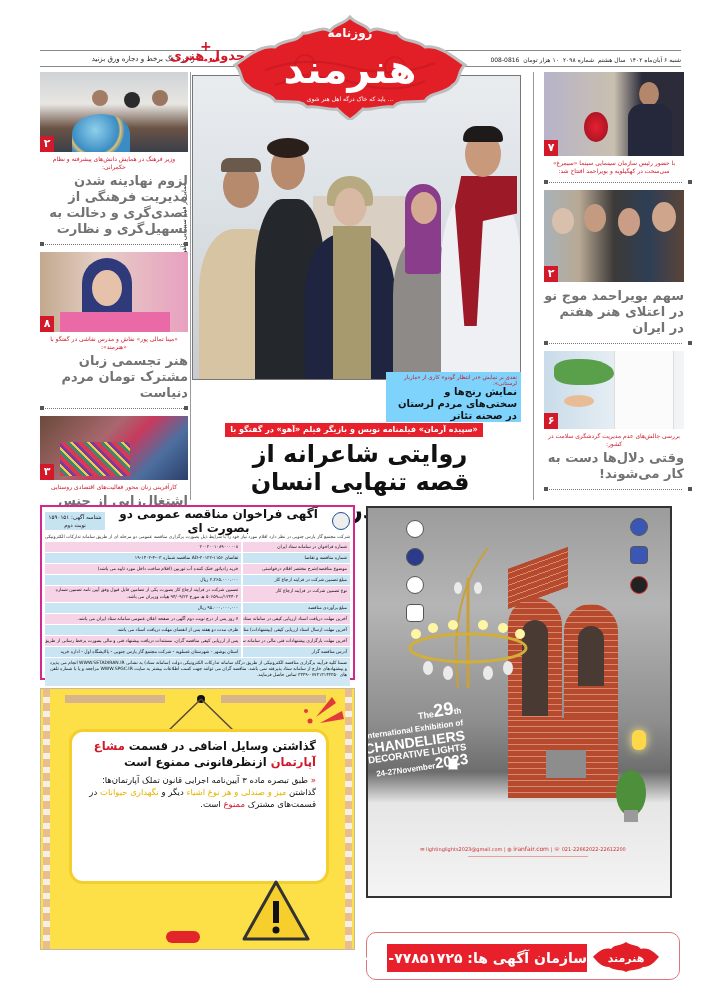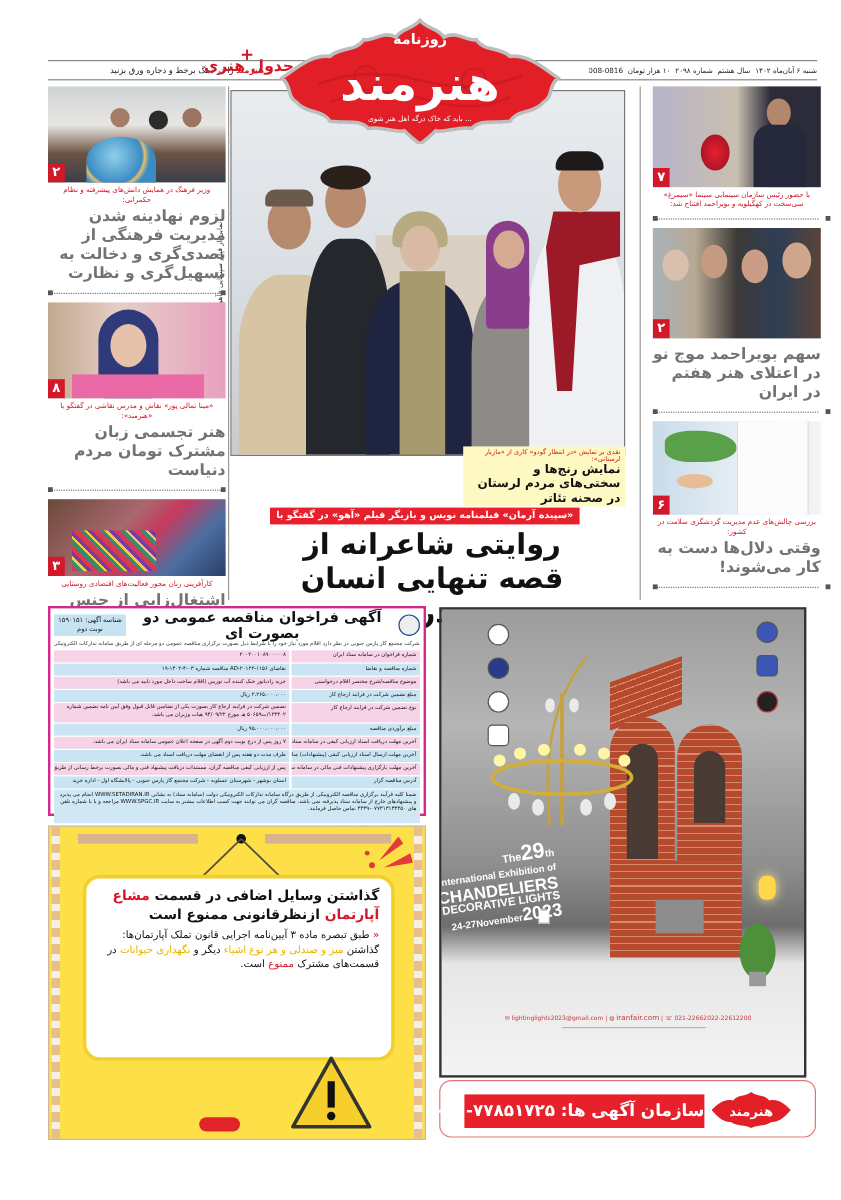--- a/index.html
+++ b/index.html
@@ -25,21 +25,21 @@
 .kicker{font-size:6px;color:#d3182a;text-align:center;margin-top:3px;line-height:8px}
 .headline{font-size:13px;font-weight:bold;text-align:right;line-height:16px;margin-top:2px;color:#737373}
 .dotsep{height:7px;position:relative;margin:4px 0}
 .dotsep:before{content:"";position:absolute;left:2px;right:2px;top:3px;border-top:1px dotted #777}
 .dotsep:after{content:"";position:absolute;left:0;top:1px;width:4px;height:4px;background:#555;box-shadow:144px 0 #555}
 
 .main-photo{position:absolute;left:192px;top:75px;width:329px;height:305px;background:linear-gradient(180deg,#e9ecef 0%,#dde2e7 40%,#c8ccd0 100%);border:1px solid #777;overflow:hidden}
 .person{position:absolute;bottom:0;border-radius:40% 40% 0 0}
 .head{position:absolute;border-radius:50%}
 .photo-caption{position:absolute;left:180px;top:185px;width:12px;height:230px;writing-mode:vertical-rl;transform:rotate(180deg);font-size:6px;color:#222;white-space:nowrap}
-.theater-box{position:absolute;left:386px;top:372px;width:135px;height:50px;background:#fef9c3;padding:2px 4px}
+.theater-box{position:absolute;left:386px;top:372px;width:135px;height:50px;background:#7dd3fc;padding:2px 4px}
 .theater-box .k{font-size:5.5px;color:#d3182a;text-align:right}
 .theater-box .h{font-size:10px;font-weight:bold;text-align:right;line-height:12px}
 .main-kicker{position:absolute;left:225px;top:423px;width:258px;height:14px;background:#e8202c;color:#fff;font-size:8px;font-weight:bold;text-align:center;line-height:14px}
 .main-head{position:absolute;left:230px;top:440px;width:260px;font-size:24px;font-weight:bold;text-align:center;line-height:28px}
 
 .tender{position:absolute;left:40px;top:505px;width:315px;height:175px;border:2px solid #d6278c;background:#fff;padding:3px}
 .tender-top{display:flex;justify-content:space-between;align-items:center;height:22px}
 .tender-title{font-size:12px;font-weight:bold;color:#111;flex:1;text-align:center}
 .tender-id{background:#c6e3f2;font-size:5.5px;padding:1px 3px;width:60px;text-align:center;line-height:8px}
 .tender-logo{width:18px;height:18px;border-radius:50%;background:#eee;border:1px solid #1a4f9c}
@@ -64,21 +64,21 @@
 .warn .w-body .y{color:#e8b400}
 .warn .w-body .r{color:#d3182a}
 .warn .w-body .arr{color:#d3182a}
 
 .chand{position:absolute;left:366px;top:506px;width:306px;height:392px;border:2px solid #333;background:linear-gradient(180deg,#9c9c9c 0%,#b5b5b5 25%,#8e8e8e 55%,#6d6d6d 68%,#e6e6e6 76%,#f4f4f4 100%);overflow:hidden}
 .chand .logo-c{position:absolute;width:18px;height:18px;border-radius:50%;background:#fff;border:1px solid #555}
 .chand-text{position:absolute;left:54px;top:212px;transform:rotate(-8deg);color:#fff;font-family:"Liberation Sans",sans-serif;font-weight:bold;line-height:12px}
 .chand-contact{position:absolute;left:40px;top:337px;width:230px;text-align:center;font-size:5px;color:#c33;white-space:nowrap}
 .brick{position:absolute;background:repeating-linear-gradient(0deg,#b54a2f 0 5px,#d98a6d 5px 6px),#b54a2f}
 
-.agency{position:absolute;left:366px;top:900px;width:314px;height:48px;border:1px solid #d77;border-radius:10px;background:#fff}
+.agency{position:absolute;left:366px;top:932px;width:314px;height:48px;border:1px solid #d77;border-radius:10px;background:#fff}
 .agency .phone{position:absolute;left:20px;top:11px;width:200px;height:28px;background:#e8202c;color:#fff;font-size:14px;font-weight:bold;text-align:center;line-height:28px;white-space:nowrap}
 .agency .mini-logo{position:absolute;right:18px;top:8px;width:70px;height:32px}
 </style>
 </head>
 <body>
 
 <div class="topline" style="top:50px"></div>
 <div class="topline" style="top:66px"></div>
 
 <div class="hdr-right">

